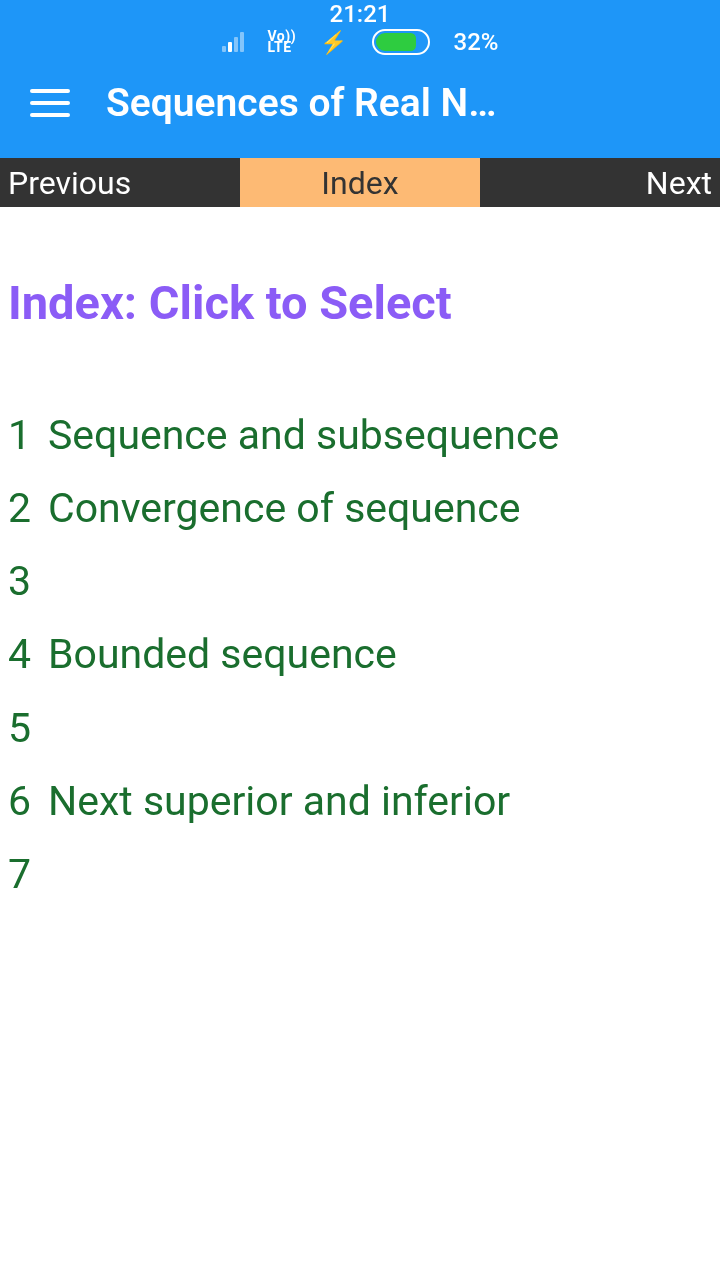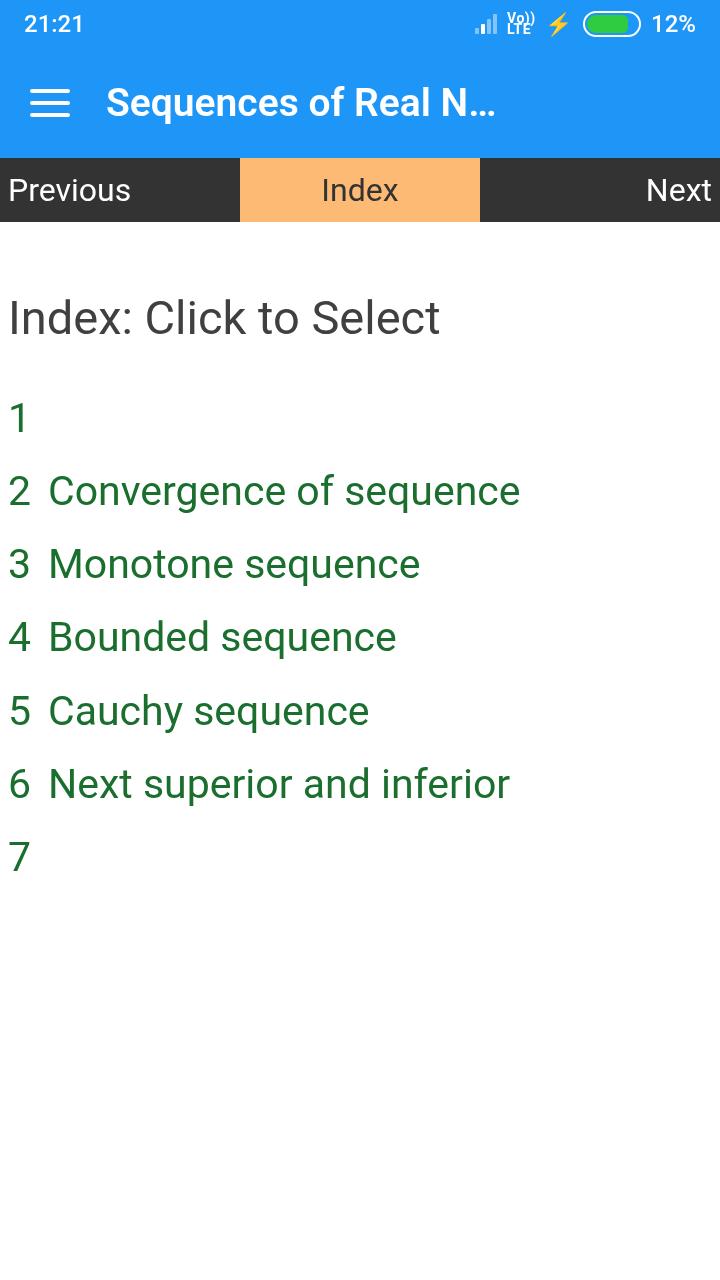--- a/index.html
+++ b/index.html
@@ -10,28 +10,29 @@
       background: #ffffff;
       overflow: hidden;
     }
     .status-bar {
       height: 48px;
       background: #1e96f8;
       color: #ffffff;
       display: flex;
       align-items: center;
       justify-content: space-between;
-      padding: 0 24px;
+      padding: 0 5px;
       font-size: 24px;
       font-weight: 500;
+      flex-direction: column;
     }
     .status-right {
       display: flex;
       align-items: center;
-      gap: 10px;
+      gap: 24px;
     }
     .signal-icon {
       display: flex;
       align-items: flex-end;
       gap: 2px;
       height: 20px;
     }
     .signal-bar {
       width: 4px;
       background: rgba(255,255,255,0.45);
@@ -99,43 +100,43 @@
       overflow: hidden;
       flex: 1;
     }
     .rate-link {
       color: #ffffff;
       font-size: 34px;
       font-weight: 400;
       white-space: nowrap;
     }
     .nav-tabs {
-      height: 64px;
+      height: 49px;
       background: #333333;
       display: flex;
     }
     .nav-tab {
       flex: 1;
       display: flex;
       align-items: center;
       color: #ffffff;
       font-size: 32px;
       padding: 0 8px;
     }
     .nav-tab.previous { justify-content: flex-start; }
     .nav-tab.index { justify-content: center; background: #fdba74; color: #333333; }
     .nav-tab.next { justify-content: flex-end; }
     .content {
       padding: 68px 8px 0 8px;
     }
     .page-heading {
       font-size: 47px;
-      font-weight: 400;
-      color: #404040;
-      margin-bottom: 50px;
+      font-weight: 700;
+      color: #8b5cf6;
+      margin-bottom: 82px;
     }
     .index-list {
       display: flex;
       flex-direction: column;
       gap: 26px;
     }
     .index-item {
       font-size: 41px;
       color: #1a6e2e;
       display: flex;
@@ -156,21 +157,21 @@
       <div class="signal-bar b1"></div>
       <div class="signal-bar b2"></div>
       <div class="signal-bar b3"></div>
       <div class="signal-bar b4"></div>
     </div>
     <div class="volte">Vo))<br>LTE</div>
     <span class="bolt">⚡</span>
     <div class="battery">
       <div class="battery-fill"></div>
     </div>
-    <span class="battery-pct">12%</span>
+    <span class="battery-pct">32%</span>
   </div>
 </div>
 
 <div class="app-bar">
   <div class="hamburger">
     <span></span>
       <span></span>
       <span></span>
   </div>
   <div class="app-title">Sequences of Real N…</div>
@@ -180,36 +181,35 @@
   <div class="nav-tab previous">Previous</div>
   <div class="nav-tab index">Index</div>
   <div class="nav-tab next">Next</div>
 </div>
 
 <div class="content">
   <h1 class="page-heading">Index: Click to Select</h1>
   <div class="index-list">
     <div class="index-item">
       <span class="index-num">1</span>
+      <span>Sequence and subsequence</span>
     </div>
     <div class="index-item">
       <span class="index-num">2</span>
       <span>Convergence of sequence</span>
     </div>
     <div class="index-item">
       <span class="index-num">3</span>
-      <span>Monotone sequence</span>
     </div>
     <div class="index-item">
       <span class="index-num">4</span>
       <span>Bounded sequence</span>
     </div>
     <div class="index-item">
       <span class="index-num">5</span>
-      <span>Cauchy sequence</span>
     </div>
     <div class="index-item">
       <span class="index-num">6</span>
       <span>Next superior and inferior</span>
     </div>
     <div class="index-item">
       <span class="index-num">7</span>
     </div>
   </div>
 </div>

